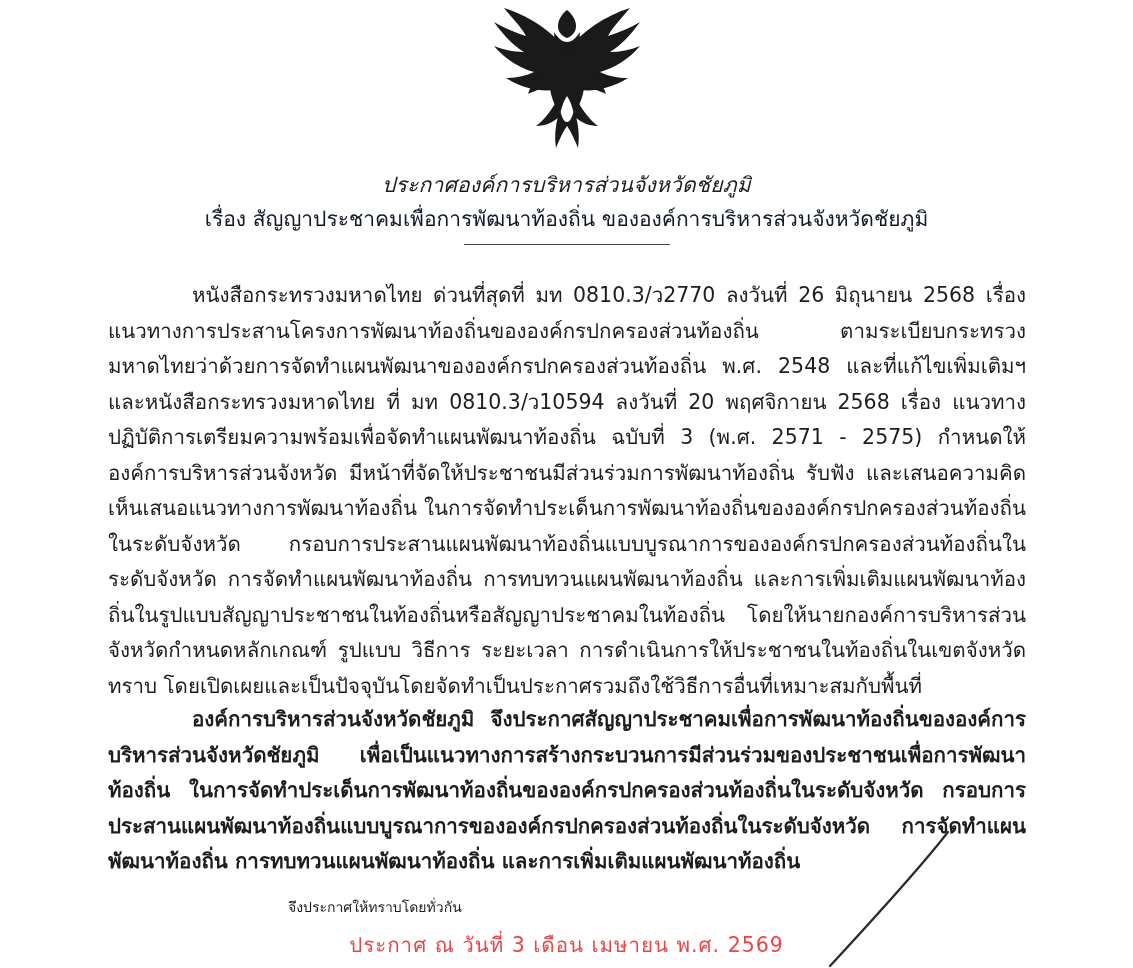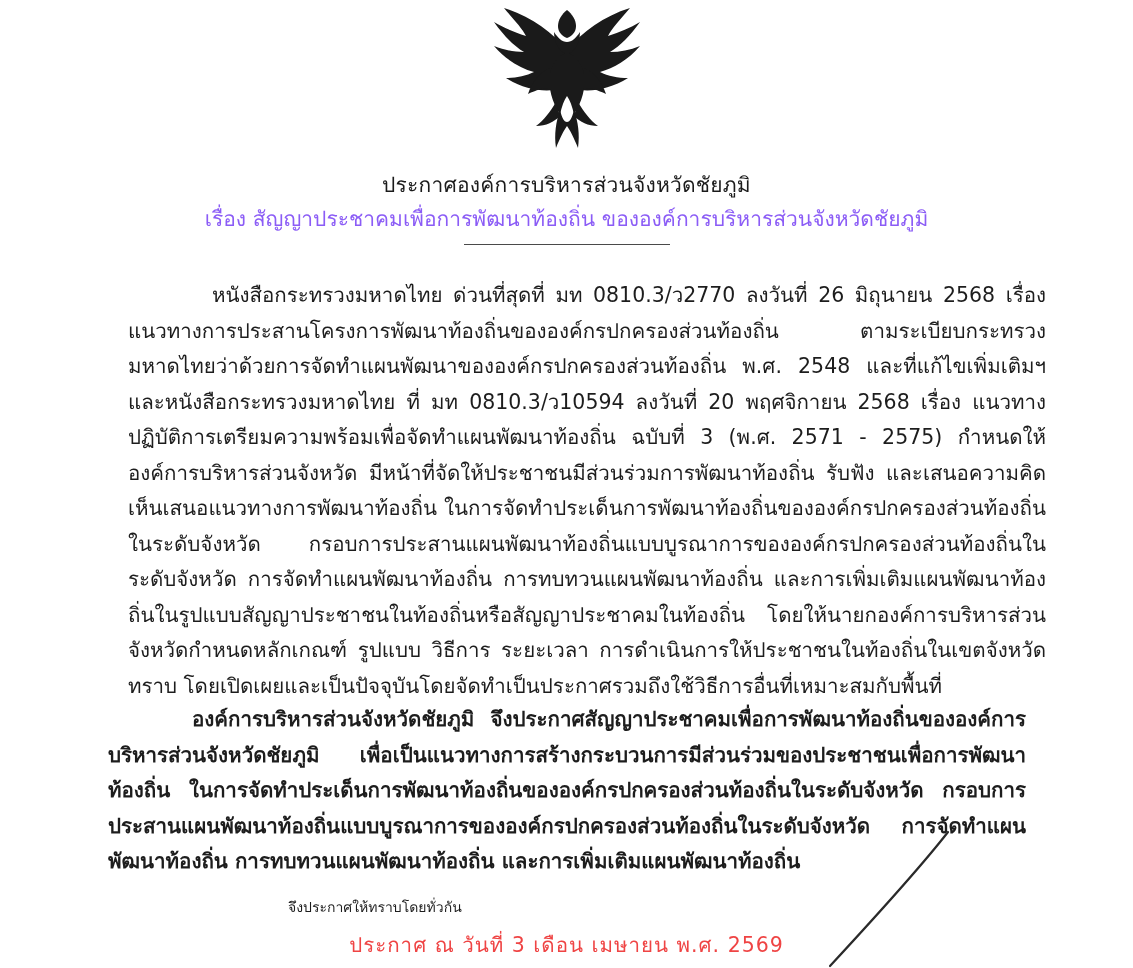--- a/index.html
+++ b/index.html
@@ -33,50 +33,51 @@
   .doc-title {
     position: absolute;
     top: 168px;
     left: 0;
     width: 100%;
     text-align: center;
     font-size: 21px;
     line-height: 34px;
     color: #1b1b1b;
     letter-spacing: 0.2px;
+    font-style: italic;
   }
   .doc-subtitle {
     position: absolute;
     top: 202px;
     left: 0;
     width: 100%;
     text-align: center;
     font-size: 21px;
     line-height: 34px;
-    color: #8b5cf6;
+    color: #0f172a;
   }
   .rule {
     position: absolute;
     top: 244px;
     left: 50%;
     transform: translateX(-50%);
     width: 206px;
     border-top: 1px solid #4a4a4a;
   }
   .body-block {
     position: absolute;
     left: 108px;
     width: 918px;
     font-size: 20.5px;
     line-height: 35.5px;
     color: #1d1d1d;
     text-align: justify;
     text-justify: inter-word;
   }
-  .para1 { top: 278px; margin-left: 20px; }
+  .para1 { top: 278px; }
   .para2 { top: 702px; font-weight: bold; }
   .indent { display: inline-block; width: 84px; }
   .closing {
     position: absolute;
     left: 288px;
     top: 890px;
     font-size: 14px;
     line-height: 35px;
     color: #1d1d1d;
   }

